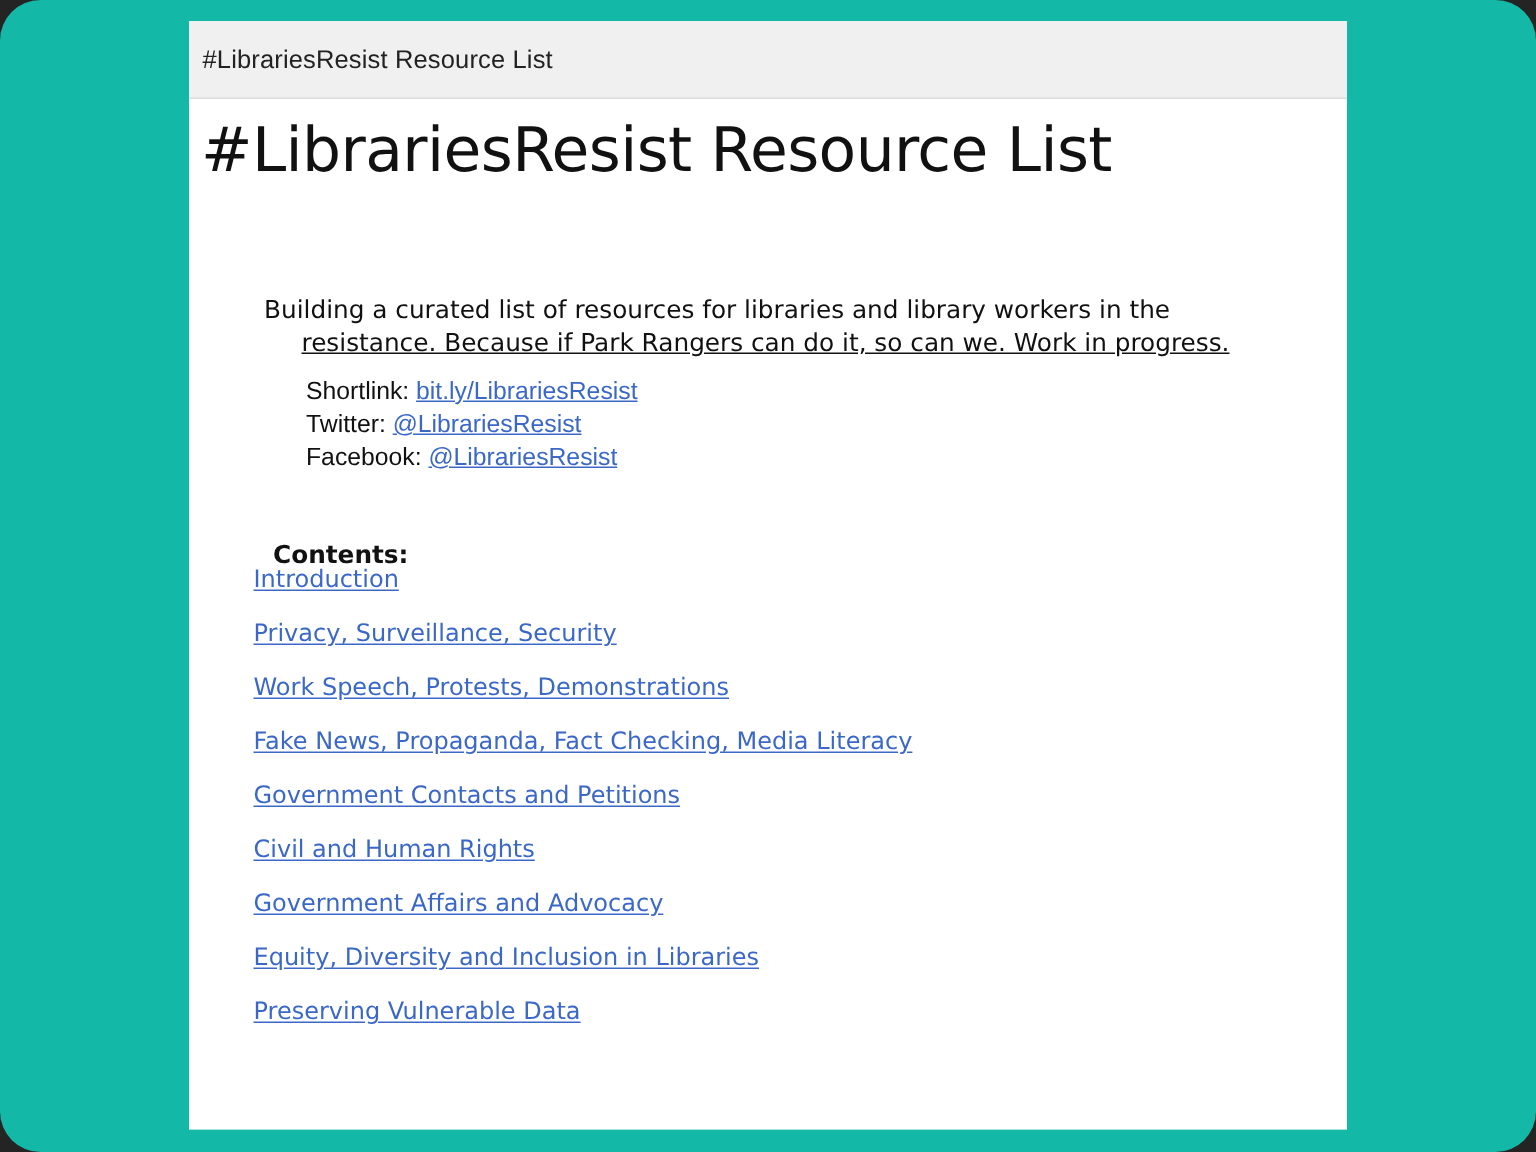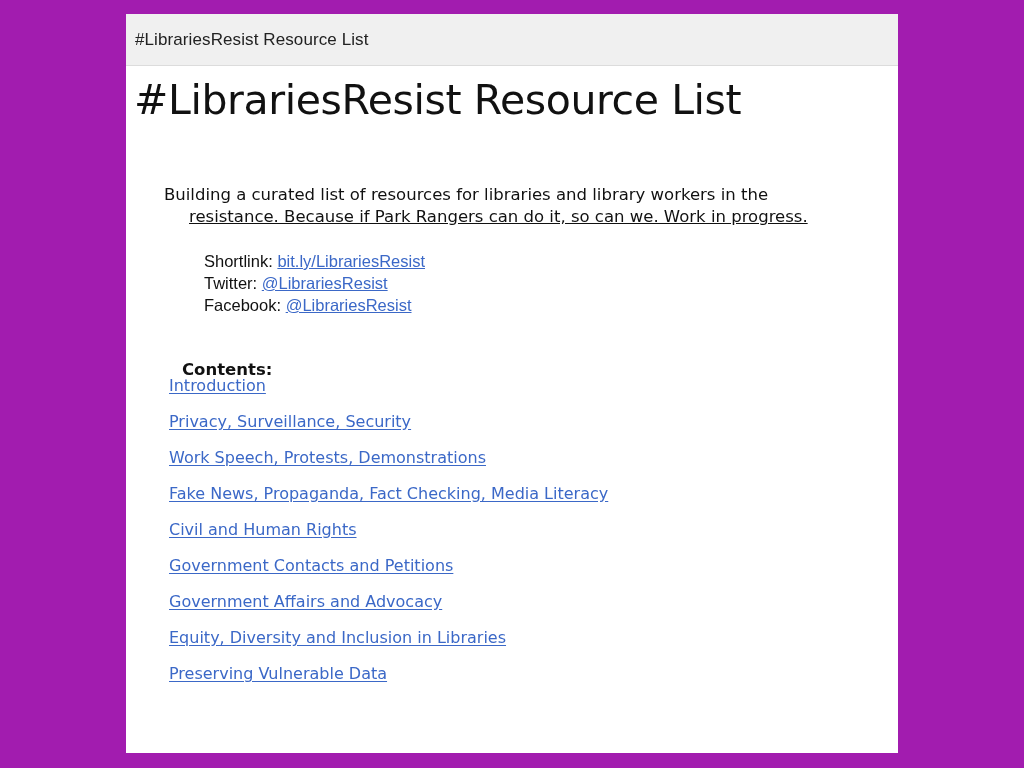--- a/index.html
+++ b/index.html
@@ -14,21 +14,22 @@
   body {
     background: #242424;
     font-family: "Liberation Sans", sans-serif;
   }
 
   
   #stage {
     position: relative;
     width: 1024px;
     height: 768px;
-    background: #a21caf;
+    background: #14b8a6;
+    border-radius: 27px;
   }
 
   
   #doc-window {
     position: absolute;
     left: 126px;
     top: 14px;
     width: 772px;
     height: 739px;
     background: #ffffff;
@@ -74,21 +75,21 @@
     letter-spacing: -0.4px;
     line-height: 1.1;
     white-space: nowrap;
   }
 
   #intro-para {
     position: absolute;
     left: 38px;
     top: 118px;
     width: 712px;
-    margin: 0;
+    margin: 12px;
     font-family: "DejaVu Sans", sans-serif;
     font-size: 16.5px;
     line-height: 22px;
     color: #111111;
     text-indent: 0;
   }
   #intro-para .cont-line {
     display: block;
     padding-left: 25px;
     text-decoration: underline;
@@ -178,22 +179,22 @@
         <div class="meta-row"><span class="meta-label">Facebook: </span><a class="doc-link">@LibrariesResist</a></div>
       </div>
 
       <p id="contents-heading">Contents:</p>
 
       <ul id="toc">
           <li><a class="toc-link">Introduction</a></li>
           <li><a class="toc-link">Privacy, Surveillance, Security</a></li>
           <li><a class="toc-link">Work Speech, Protests, Demonstrations</a></li>
           <li><a class="toc-link">Fake News, Propaganda, Fact Checking, Media Literacy</a></li>
+          <li><a class="toc-link">Government Contacts and Petitions</a></li>
           <li><a class="toc-link">Civil and Human Rights</a></li>
-          <li><a class="toc-link">Government Contacts and Petitions</a></li>
           <li><a class="toc-link">Government Affairs and Advocacy</a></li>
           <li><a class="toc-link">Equity, Diversity and Inclusion in Libraries</a></li>
           <li><a class="toc-link">Preserving Vulnerable Data</a></li>
         </ul>
 
     </div>
   </div>
 </div>
 
 </body></html>

